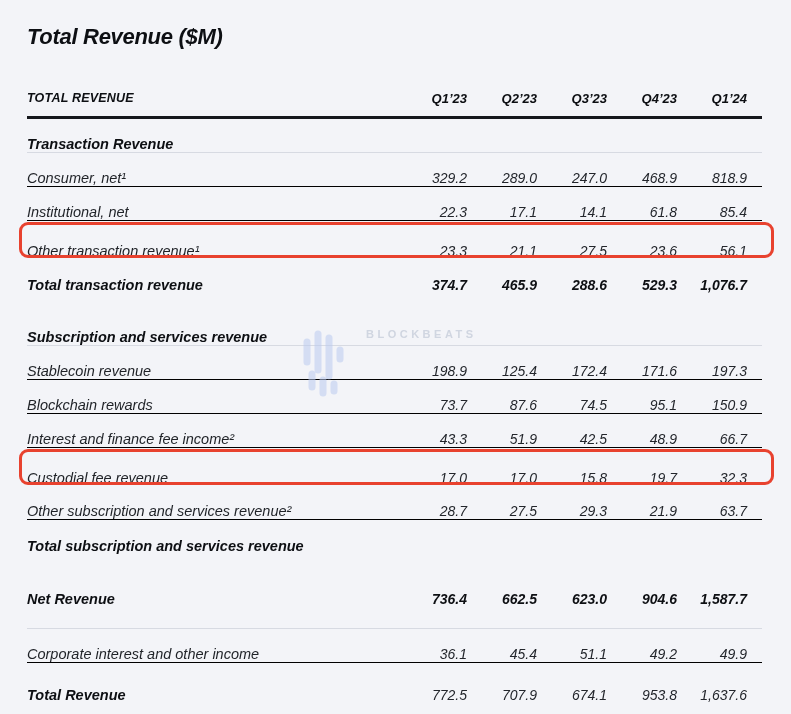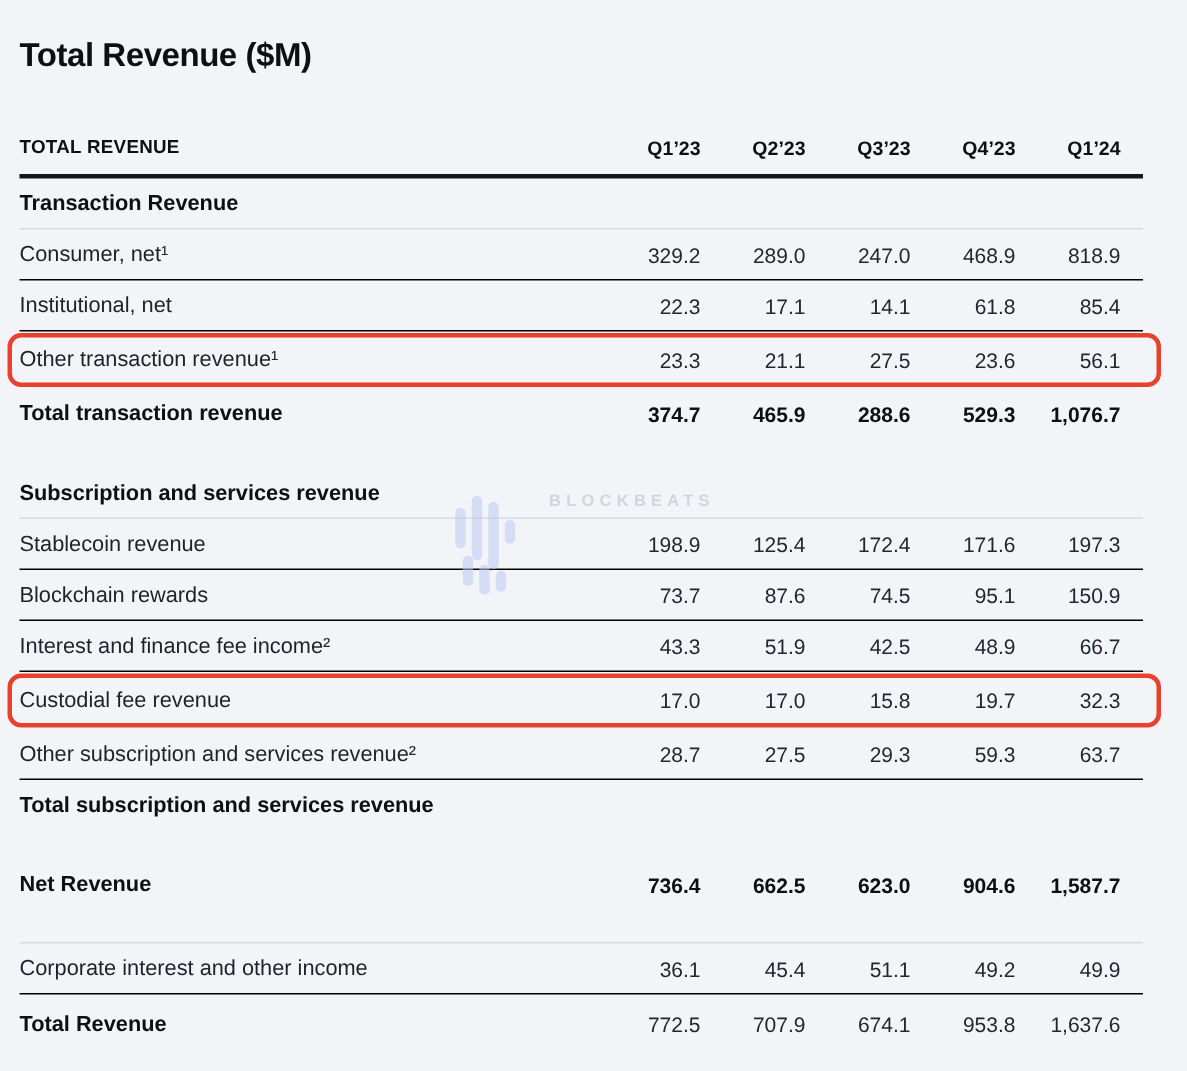--- a/index.html
+++ b/index.html
@@ -4,39 +4,39 @@
 <style>
   html,body{margin:0;padding:0;}
   body{
     width:791px;height:714px;
     background:#f3f4f8;
     font-family:"Liberation Sans","DejaVu Sans",sans-serif;
     color:#1f2227;
     position:relative;
     overflow:hidden;
   }
-  .page{padding:24px 29px 0 13px;position:relative;}
+  .page{padding:24px 29px 0 27px;position:relative;font-style:italic;}
   h1{
     margin:0;font-size:22px;line-height:26px;font-weight:700;
     color:#0d0f13;letter-spacing:-0.3px;
   }
   .table{margin-top:30px;}
   .thead{
     display:flex;align-items:center;height:36px;
     border-bottom:3px solid #15171c;
     font-weight:700;font-size:12.5px;color:#0d0f13;
     letter-spacing:0.2px;
   }
   .thead .cell{font-size:13px;letter-spacing:0;}
   .label{flex:1;min-width:0;}
   .vals{display:flex;}
   .cell{width:70px;text-align:right;font-size:14px;}
   .cell:last-child{padding-right:15px;}
   .row{
-    display:flex;align-items:center;height:34px;
+    display:flex;align-items:flex-end;height:34px;
     font-size:14.5px;position:relative;box-sizing:border-box;
   }
   .row.section{font-weight:700;color:#0d0f13;border-bottom:1px solid #d7dae2;}
   .row.item{border-bottom:1px solid #000000;}
   .row.item .cell{color:#23262c;}
   .row.total{font-weight:700;color:#0d0f13;}
   .row.total .cell{font-weight:700;}
   .row.grand{font-weight:700;color:#0d0f13;height:40px;}
   .row.grand .cell{font-weight:400;color:#23262c;}
   .row.gap{height:19px;}
@@ -172,21 +172,21 @@
             <div class="cell">32.3</div>
           </div>
   <div class="hl-box" style="border-color: rgb(232, 66, 47);"></div>
         </div>
         <div class="row item">
     <div class="label">Other subscription and services revenue²</div>
     <div class="vals">
             <div class="cell">28.7</div>
             <div class="cell">27.5</div>
             <div class="cell">29.3</div>
-            <div class="cell">59.3</div>
+            <div class="cell">21.9</div>
             <div class="cell">63.7</div>
           </div>
   </div>
         <div class="row total">
     <div class="label">Total subscription and services revenue</div>
   </div>
         <div class="row gap">
     <div class="label"></div>
     <div class="vals"></div>
   </div>

